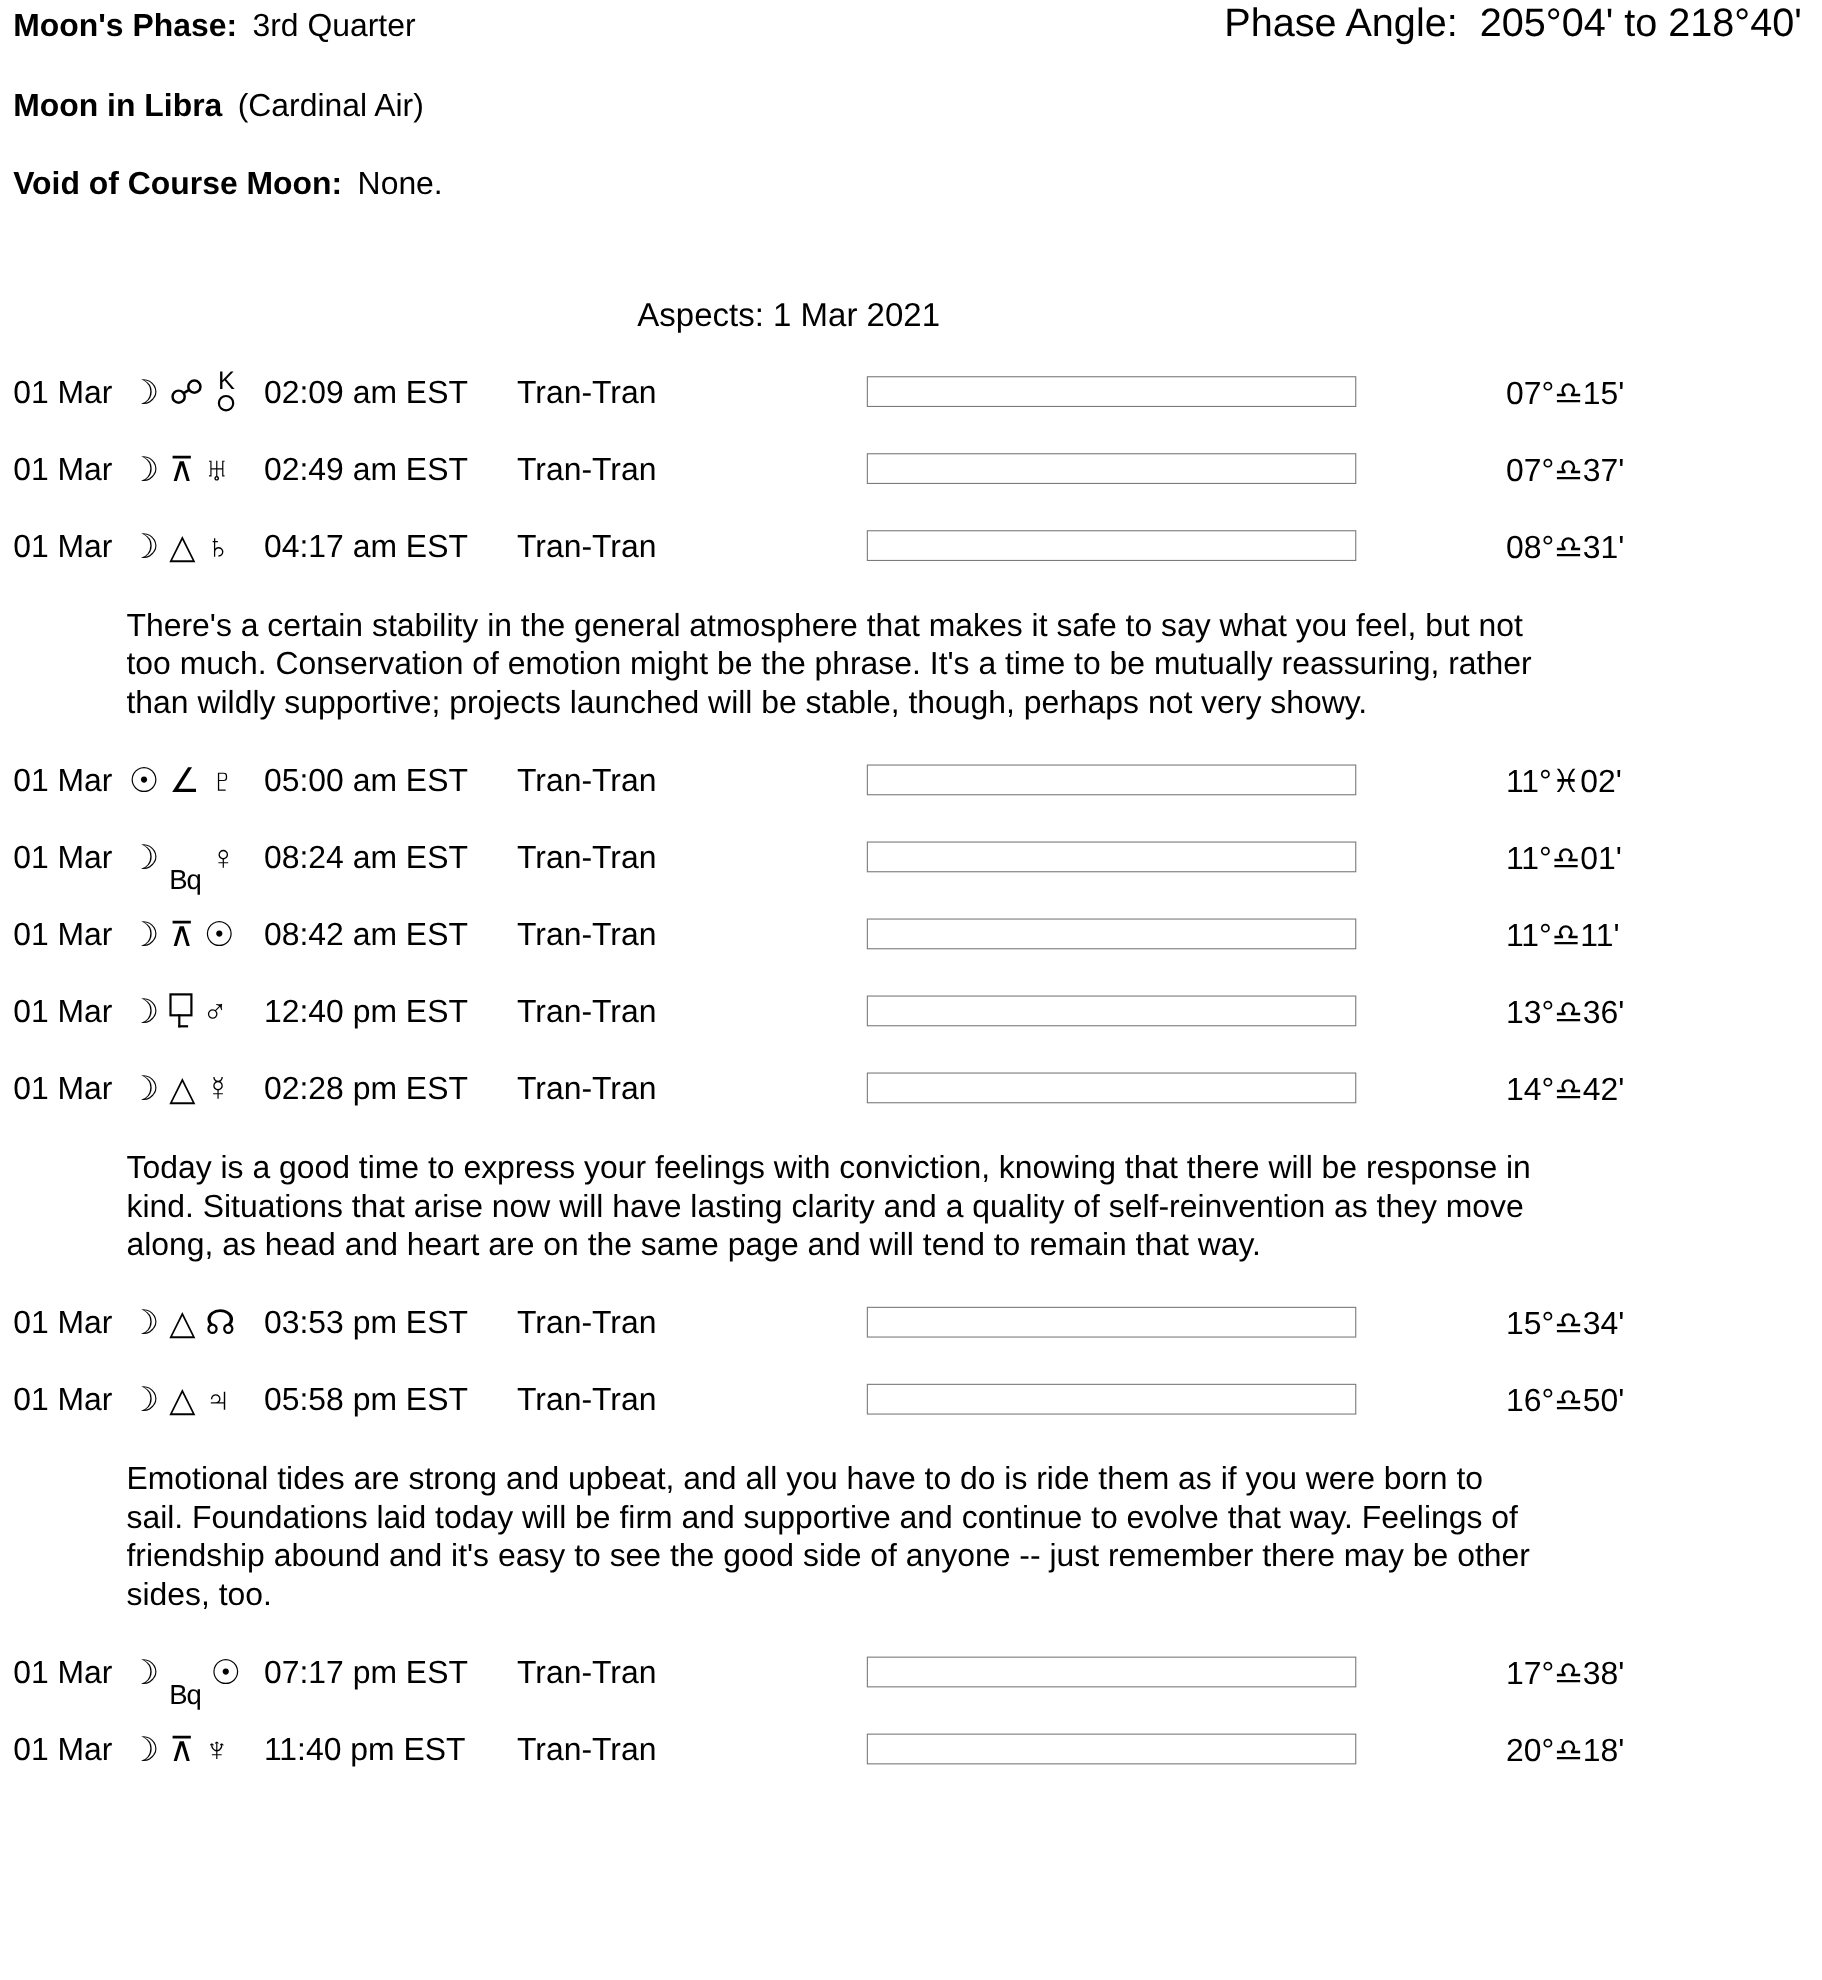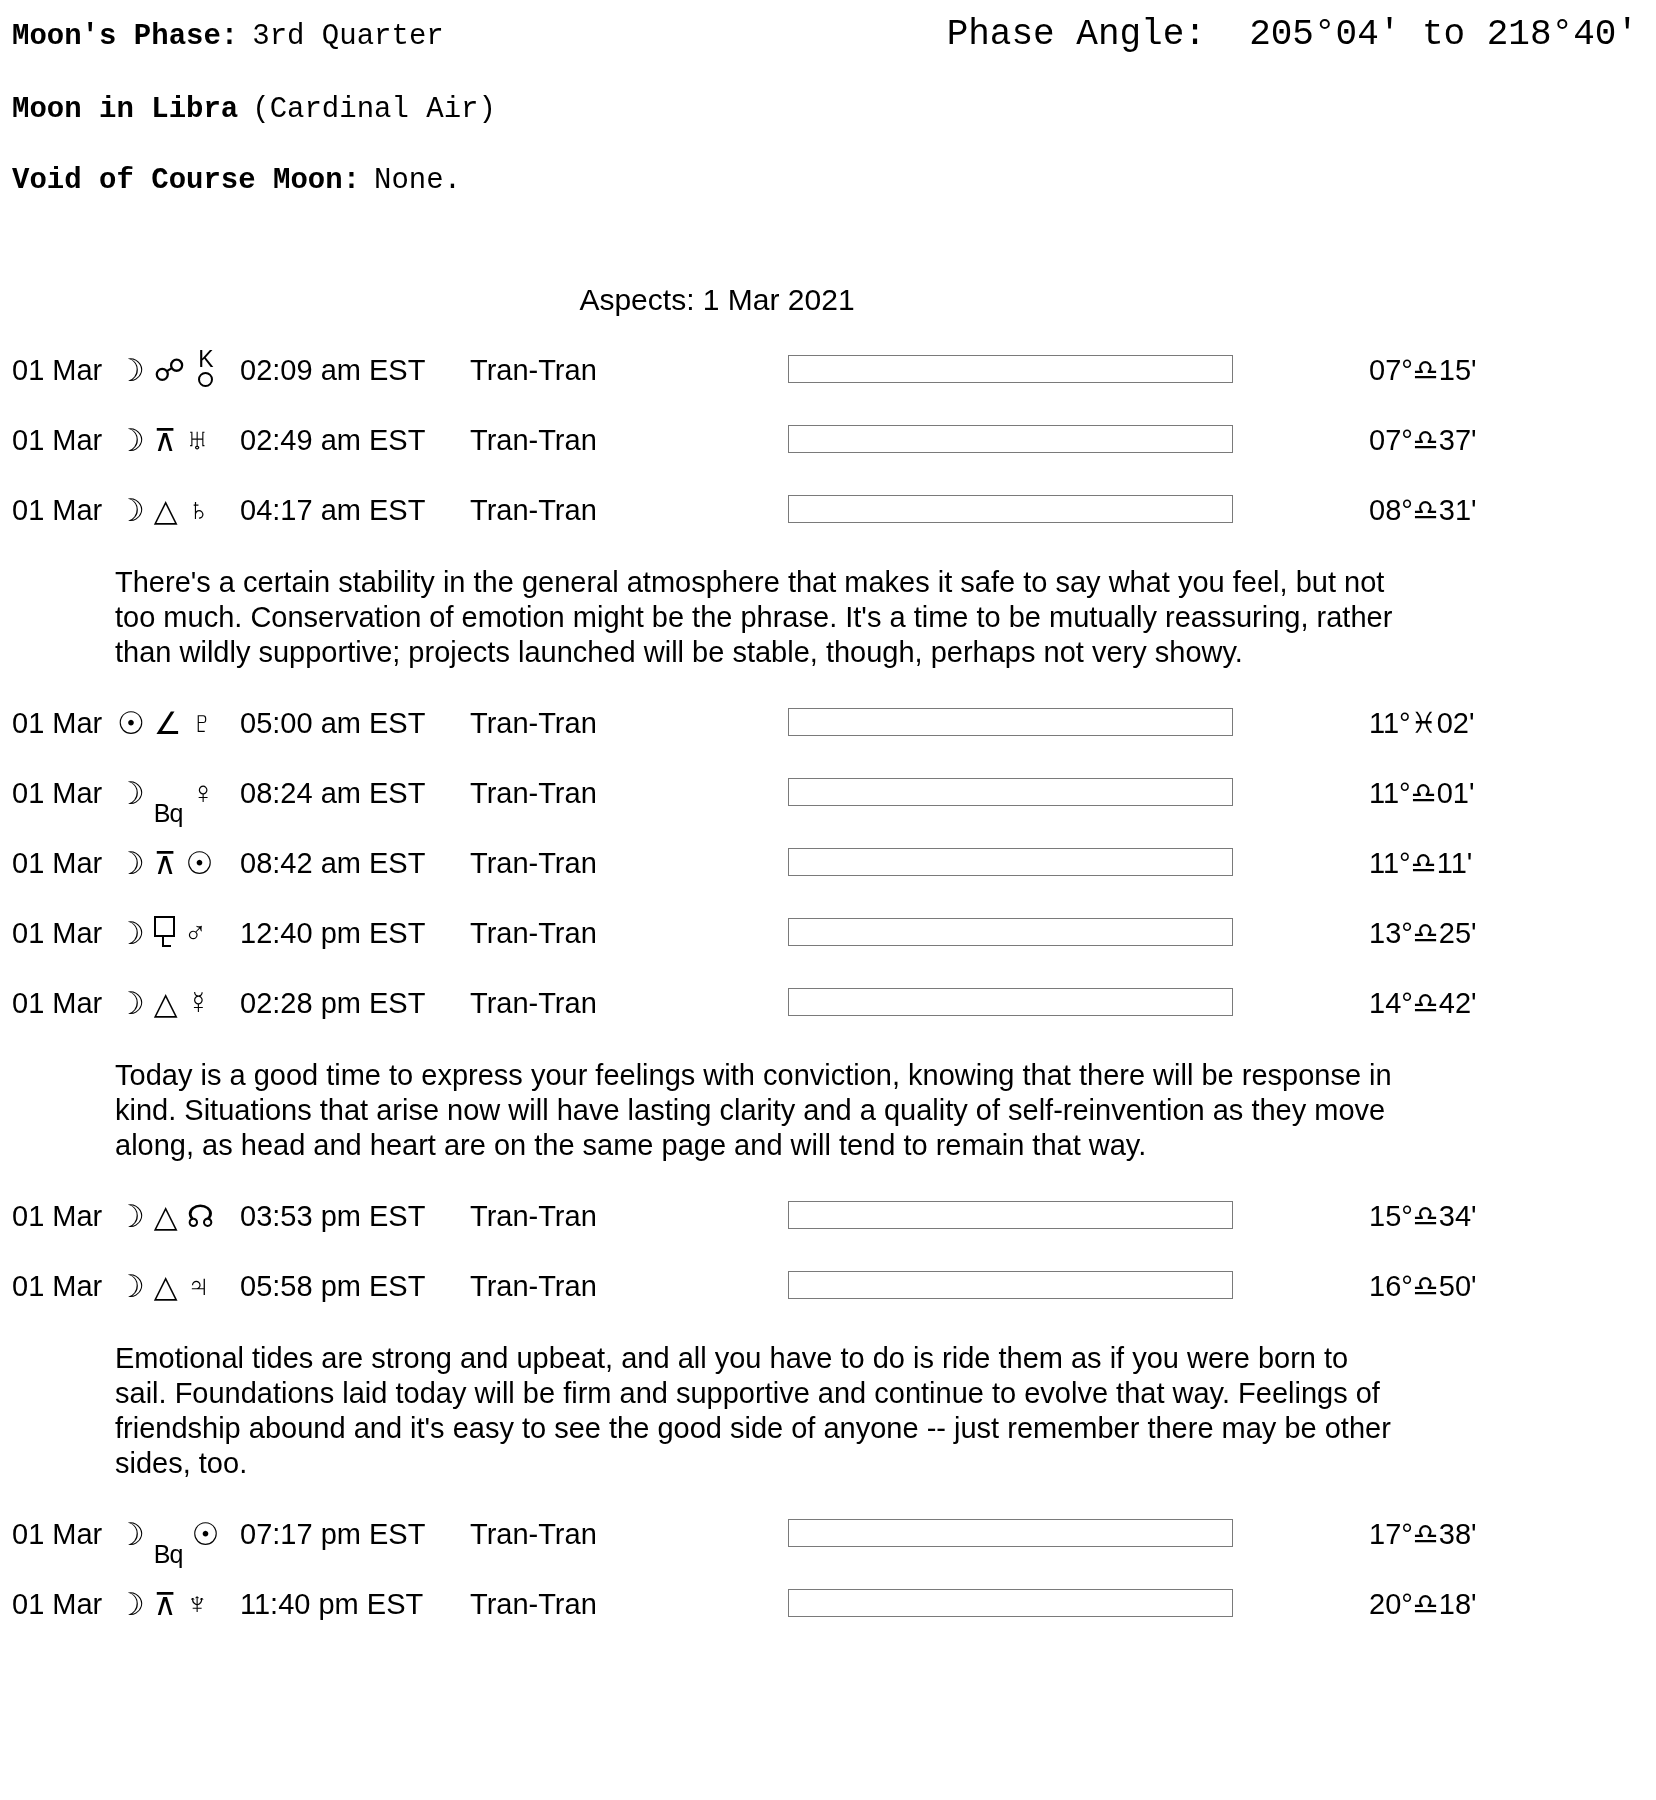--- a/index.html
+++ b/index.html
@@ -1,21 +1,21 @@
 <!DOCTYPE html>
 <html><head>
 <meta charset="utf-8">
 <style>
   html,body{margin:0;padding:0;background:#ffffff;color:#000000;}
   body{
     width:1656px;height:1800px;overflow:hidden;
     font-family:"Liberation Sans","DejaVu Sans",sans-serif;
     font-size:29px;
   }
-  .top{padding-top:14px;font-family:Liberation Mono, monospace;}
+  .top{}
   .top-line{display:flex;align-items:baseline;padding-left:12px;}
   .lbl{font-weight:bold;}
   .val{margin-left:14px;}
   .phase-angle{margin-left:auto;padding-right:18px;font-weight:normal;font-size:36px;}
   .line2{margin-top:38px;}
   .line3{margin-top:38px;}
   .aspects-title{width:1434px;text-align:center;font-weight:normal;margin-top:86px;font-size:30px;}
   .rows{margin-top:38px;}
   .aspect-row{position:relative;height:30px;margin-bottom:40px;display:flex;align-items:center;}
   .c-date{width:105px;padding-left:12px;flex:none;}
@@ -146,21 +146,21 @@
   <div class="aspect-row">
     <span class="c-date">01 Mar</span>
     <span class="c-sym">
       <span>☽</span>
       <span class="sesquiquadrate"></span>
       <span>♂</span>
     </span>
     <span class="c-time">12:40 pm EST</span>
     <span class="c-type">Tran-Tran</span>
     <span class="bar"><span class="bar-fill" style="width: 9%; background: rgb(183, 220, 211);"></span></span>
-    <span class="c-value">13°♎25'</span>
+    <span class="c-value">13°♎36'</span>
   </div>
 
   <div class="aspect-row">
     <span class="c-date">01 Mar</span>
     <span class="c-sym">
       <span>☽</span>
       <span>△</span>
       <span>☿</span>
     </span>
     <span class="c-time">02:28 pm EST</span>

